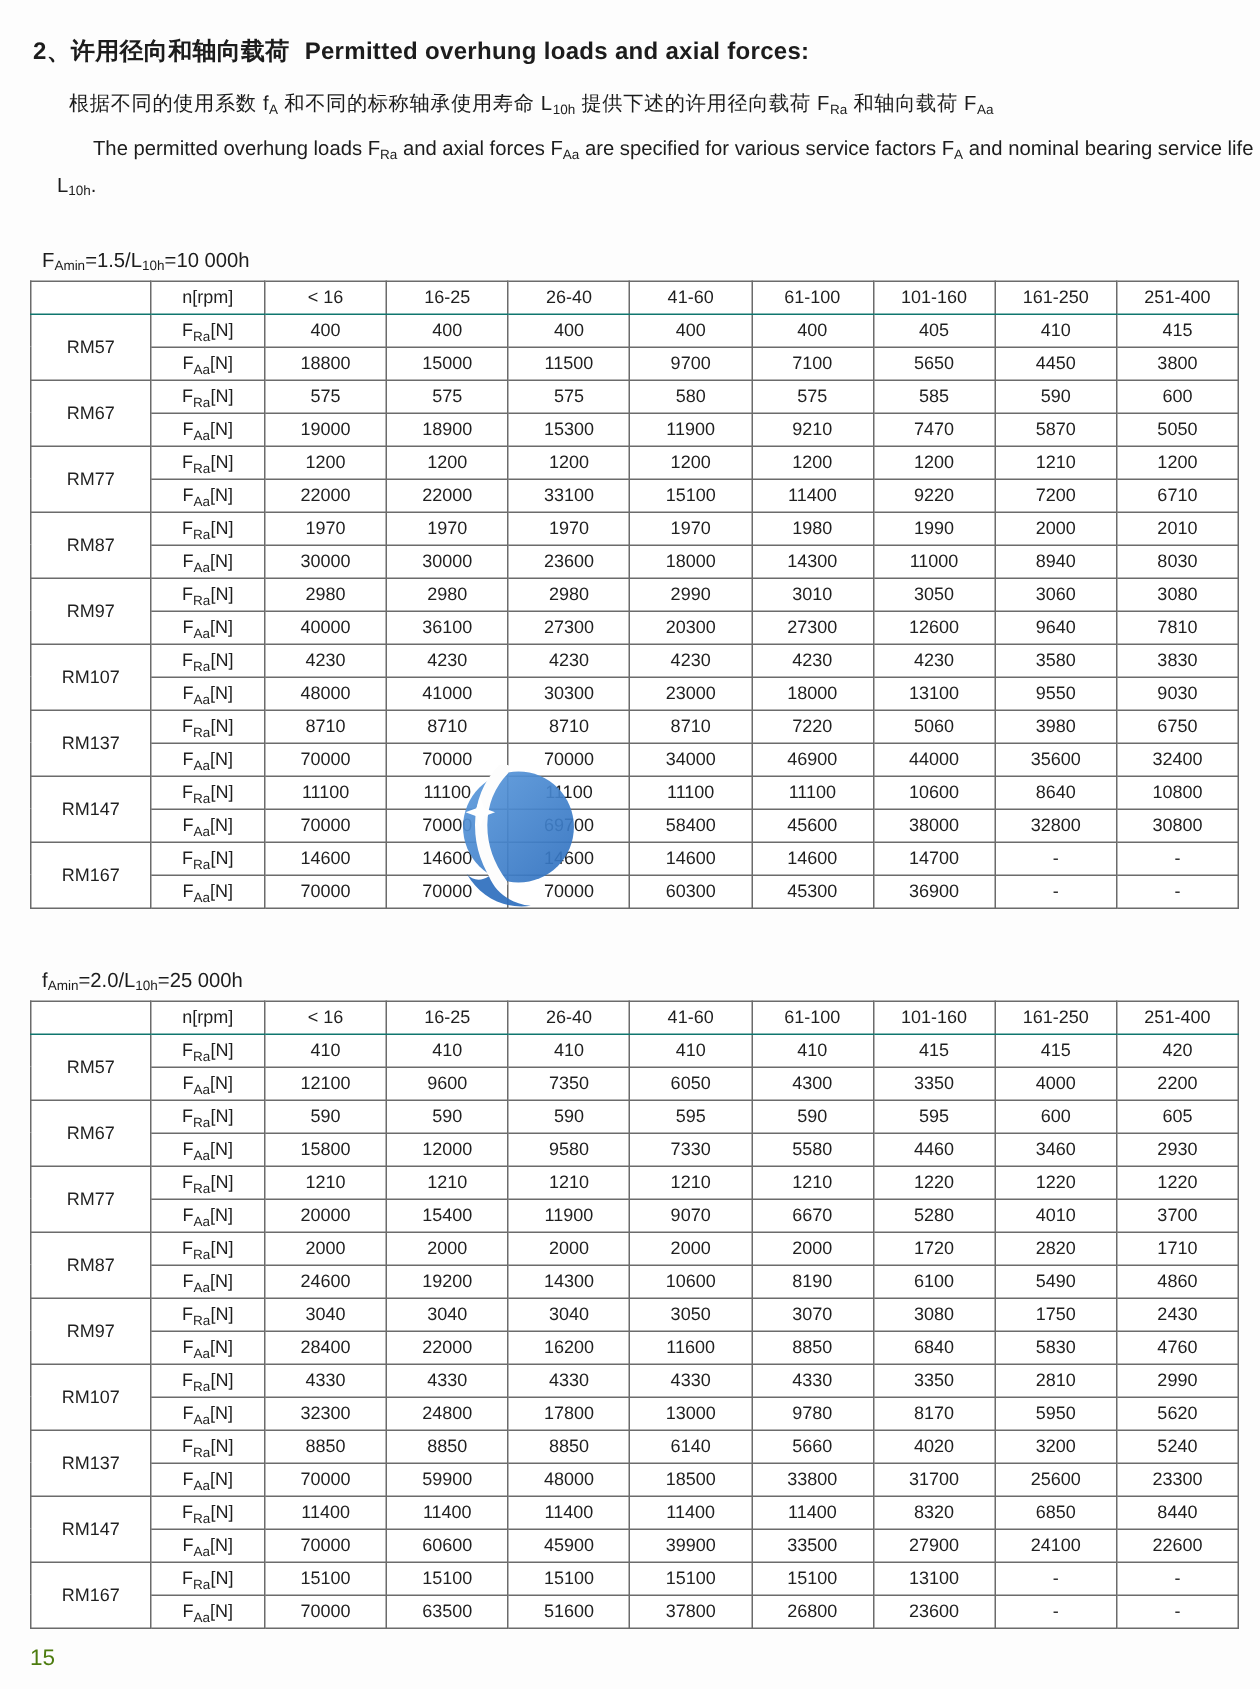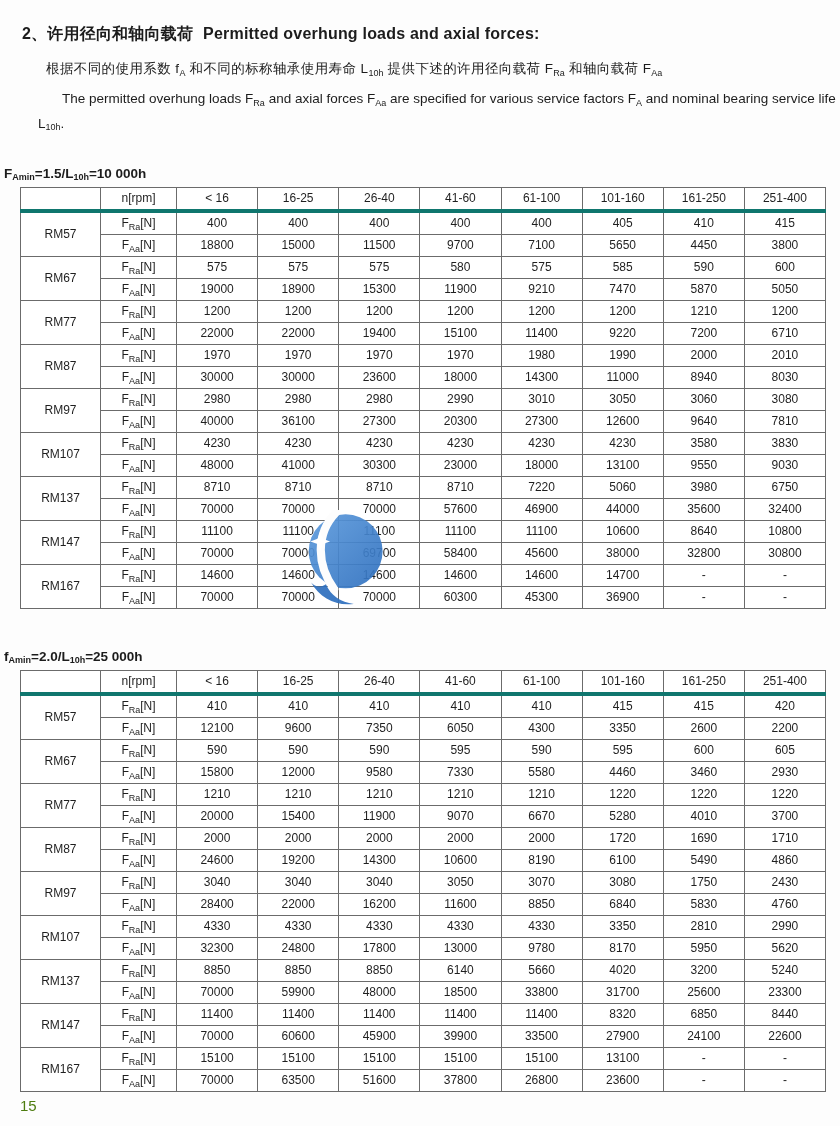--- a/index.html
+++ b/index.html
@@ -7,31 +7,31 @@
     position:relative;width:840px;height:1126px;overflow:hidden;
     background:#fdfdfd;color:#1c1c1c;
     font-family:"Liberation Sans",sans-serif;
   }
   .title{margin:0;padding:24px 0 0 22px;font-size:16px;font-weight:bold;letter-spacing:.2px;}
   .title .en{margin-left:10px;}
   .para{margin:0;padding:0 14px 0 38px;font-size:13.5px;line-height:1.8;}
   .para.cn{margin-top:12px;padding-left:46px;letter-spacing:.4px;}
   .para.en{margin-top:6px;text-indent:24px;width:806px;}
   .sub{font-size:9px;position:relative;top:2.5px;letter-spacing:0;}
-  .tbl-label{padding-left:4px;font-size:13.5px;margin-top:30px;margin-bottom:6px;font-weight:700;}
+  .tbl-label{padding-left:28px;font-size:13.5px;margin-top:30px;margin-bottom:6px;font-weight:400;}
   .section2 .tbl-label{margin-top:40px;}
   table.tbl{
     border-collapse:collapse;table-layout:fixed;margin-left:20px;width:806px;
     font-size:12px;border:1.5px solid #3d3d3d;background:#fff;
   }
   table.tbl td{
     border:1px solid #6b6b6b;height:21px;text-align:center;vertical-align:middle;
     padding:0;white-space:nowrap;overflow:hidden;color:#1f1f1f;
   }
-  table.tbl tr.head-row td{border-bottom:4px solid #0f766e;}
+  table.tbl tr.head-row td{border-bottom:1px solid #0f766e;}
   table.tbl tr.group-row td{border-top:1px solid #3d3d3d;}
   table.tbl tr.sub-row td{border-top-color:#ababab;}
   .page-number{position:absolute;left:20px;bottom:12px;font-size:15px;color:#4d7c0f;}
   
   .watermark{position:absolute;left:298px;top:510px;width:340px;height:112px;
     display:flex;align-items:flex-start;pointer-events:none;z-index:5;}
   .wm-text{margin-left:0;position:relative;top:20px;}
   .wm-cn{
     font-size:54px;font-weight:bold;line-height:1;letter-spacing:9px;
     color:rgba(158,160,168,0.55);
@@ -139,21 +139,21 @@
             <td>1200</td>
             <td>1200</td>
             <td>1200</td>
             <td>1210</td>
             <td>1200</td>
           </tr>
           <tr class="sub-row">
             <td><span>F</span><span class="sub">Aa</span><span>[N]</span></td>
             <td>22000</td>
             <td>22000</td>
-            <td>19400</td>
+            <td>33100</td>
             <td>15100</td>
             <td>11400</td>
             <td>9220</td>
             <td>7200</td>
             <td>6710</td>
           </tr>
           <tr class="group-row">
             <td rowspan="2">RM87</td>
             <td><span>F</span><span class="sub">Ra</span><span>[N]</span></td>
             <td>1970</td>
@@ -232,21 +232,21 @@
             <td>7220</td>
             <td>5060</td>
             <td>3980</td>
             <td>6750</td>
           </tr>
           <tr class="sub-row">
             <td><span>F</span><span class="sub">Aa</span><span>[N]</span></td>
             <td>70000</td>
             <td>70000</td>
             <td>70000</td>
-            <td>57600</td>
+            <td>34000</td>
             <td>46900</td>
             <td>44000</td>
             <td>35600</td>
             <td>32400</td>
           </tr>
           <tr class="group-row">
             <td rowspan="2">RM147</td>
             <td><span>F</span><span class="sub">Ra</span><span>[N]</span></td>
             <td>11100</td>
             <td>11100</td>
@@ -336,21 +336,21 @@
             <td>420</td>
           </tr>
           <tr class="sub-row">
             <td><span>F</span><span class="sub">Aa</span><span>[N]</span></td>
             <td>12100</td>
             <td>9600</td>
             <td>7350</td>
             <td>6050</td>
             <td>4300</td>
             <td>3350</td>
-            <td>2600</td>
+            <td>4000</td>
             <td>2200</td>
           </tr>
           <tr class="group-row">
             <td rowspan="2">RM67</td>
             <td><span>F</span><span class="sub">Ra</span><span>[N]</span></td>
             <td>590</td>
             <td>590</td>
             <td>590</td>
             <td>595</td>
             <td>590</td>
@@ -394,21 +394,21 @@
           </tr>
           <tr class="group-row">
             <td rowspan="2">RM87</td>
             <td><span>F</span><span class="sub">Ra</span><span>[N]</span></td>
             <td>2000</td>
             <td>2000</td>
             <td>2000</td>
             <td>2000</td>
             <td>2000</td>
             <td>1720</td>
-            <td>1690</td>
+            <td>2820</td>
             <td>1710</td>
           </tr>
           <tr class="sub-row">
             <td><span>F</span><span class="sub">Aa</span><span>[N]</span></td>
             <td>24600</td>
             <td>19200</td>
             <td>14300</td>
             <td>10600</td>
             <td>8190</td>
             <td>6100</td>

